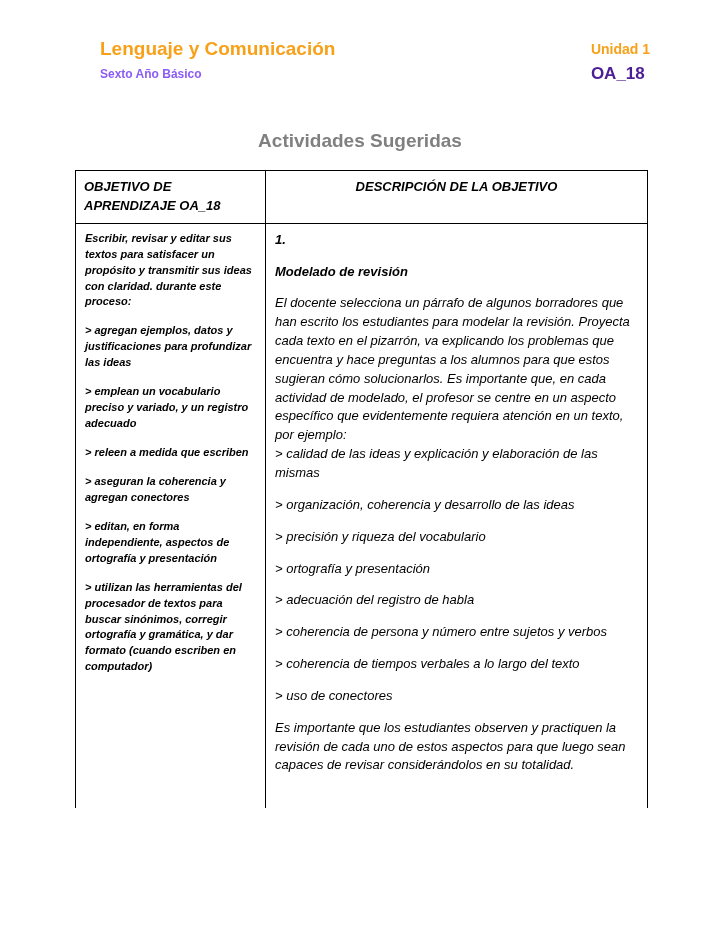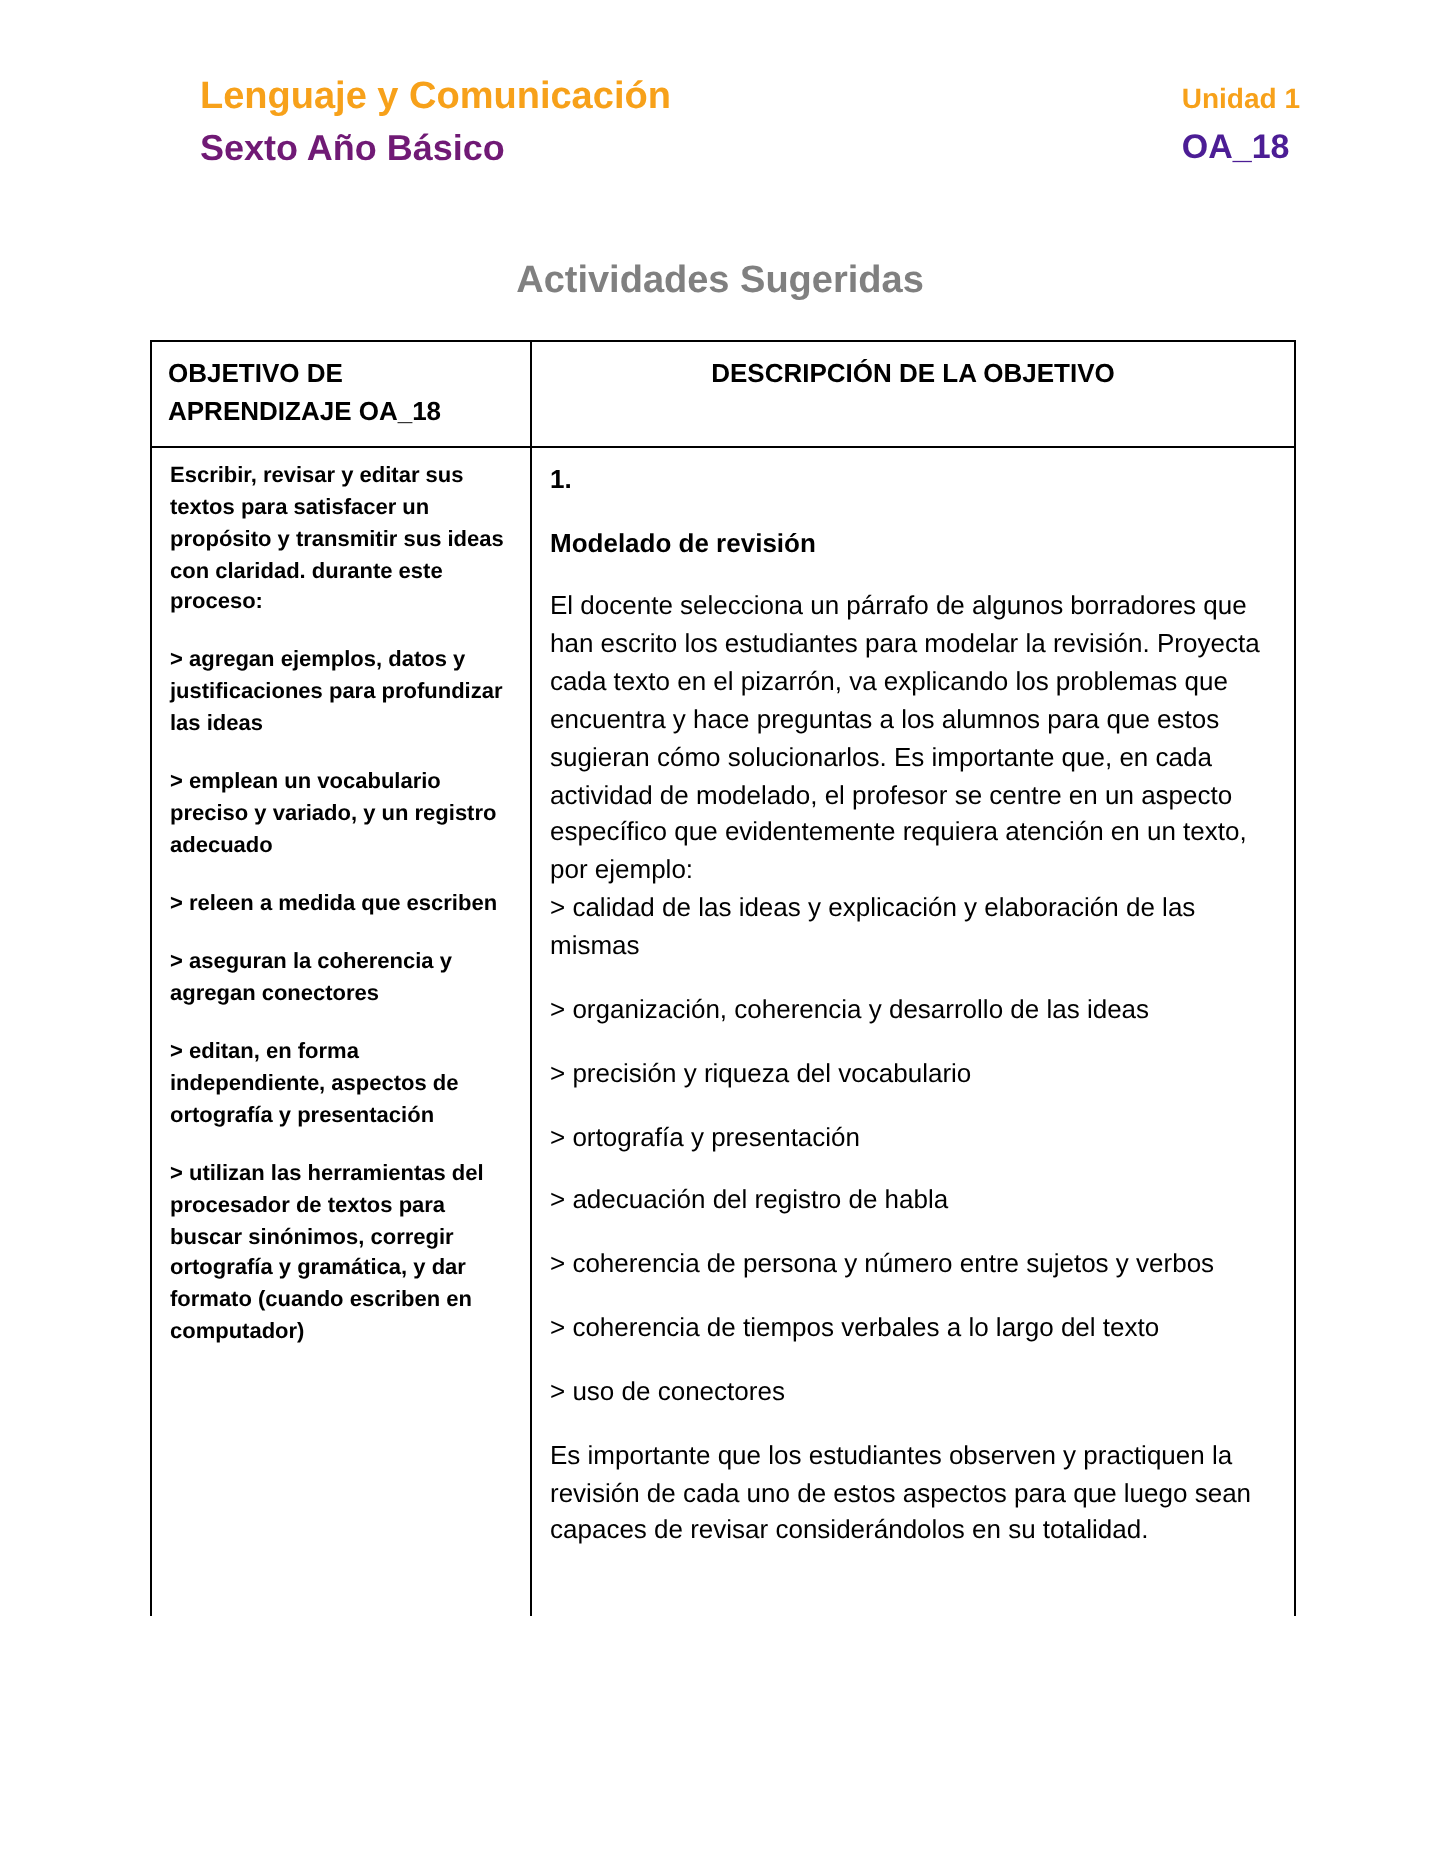--- a/index.html
+++ b/index.html
@@ -24,23 +24,23 @@
     align-items: flex-start;
     padding: 36px 70px 0 100px;
   }
   .subject {
     color: #F7A11A;
     font-weight: bold;
     font-size: 19px;
     line-height: 26px;
   }
   .grade {
-    color: #701a75;
+    color: #8b5cf6;
     font-weight: bold;
-    font-size: 18px;
+    font-size: 12px;
     line-height: 24px;
   }
   .unit {
     color: #F7A11A;
     font-weight: bold;
     font-size: 14px;
     line-height: 26px;
   }
   .oa {
     color: #4c1d95;
@@ -61,20 +61,21 @@
     border-collapse: collapse;
     table-layout: fixed;
     margin-left: 75px;
     width: 573px;
   }
   table.activities-table th,
   table.activities-table td {
     border: 1px solid #000000;
     vertical-align: top;
     box-sizing: border-box;
+    font-style: italic;
   }
   th.col-obj {
     width: 190px;
     text-align: left;
     font-size: 13px;
     font-weight: bold;
     padding: 7px 8px;
     height: 47px;
     line-height: 1.45;
   }

